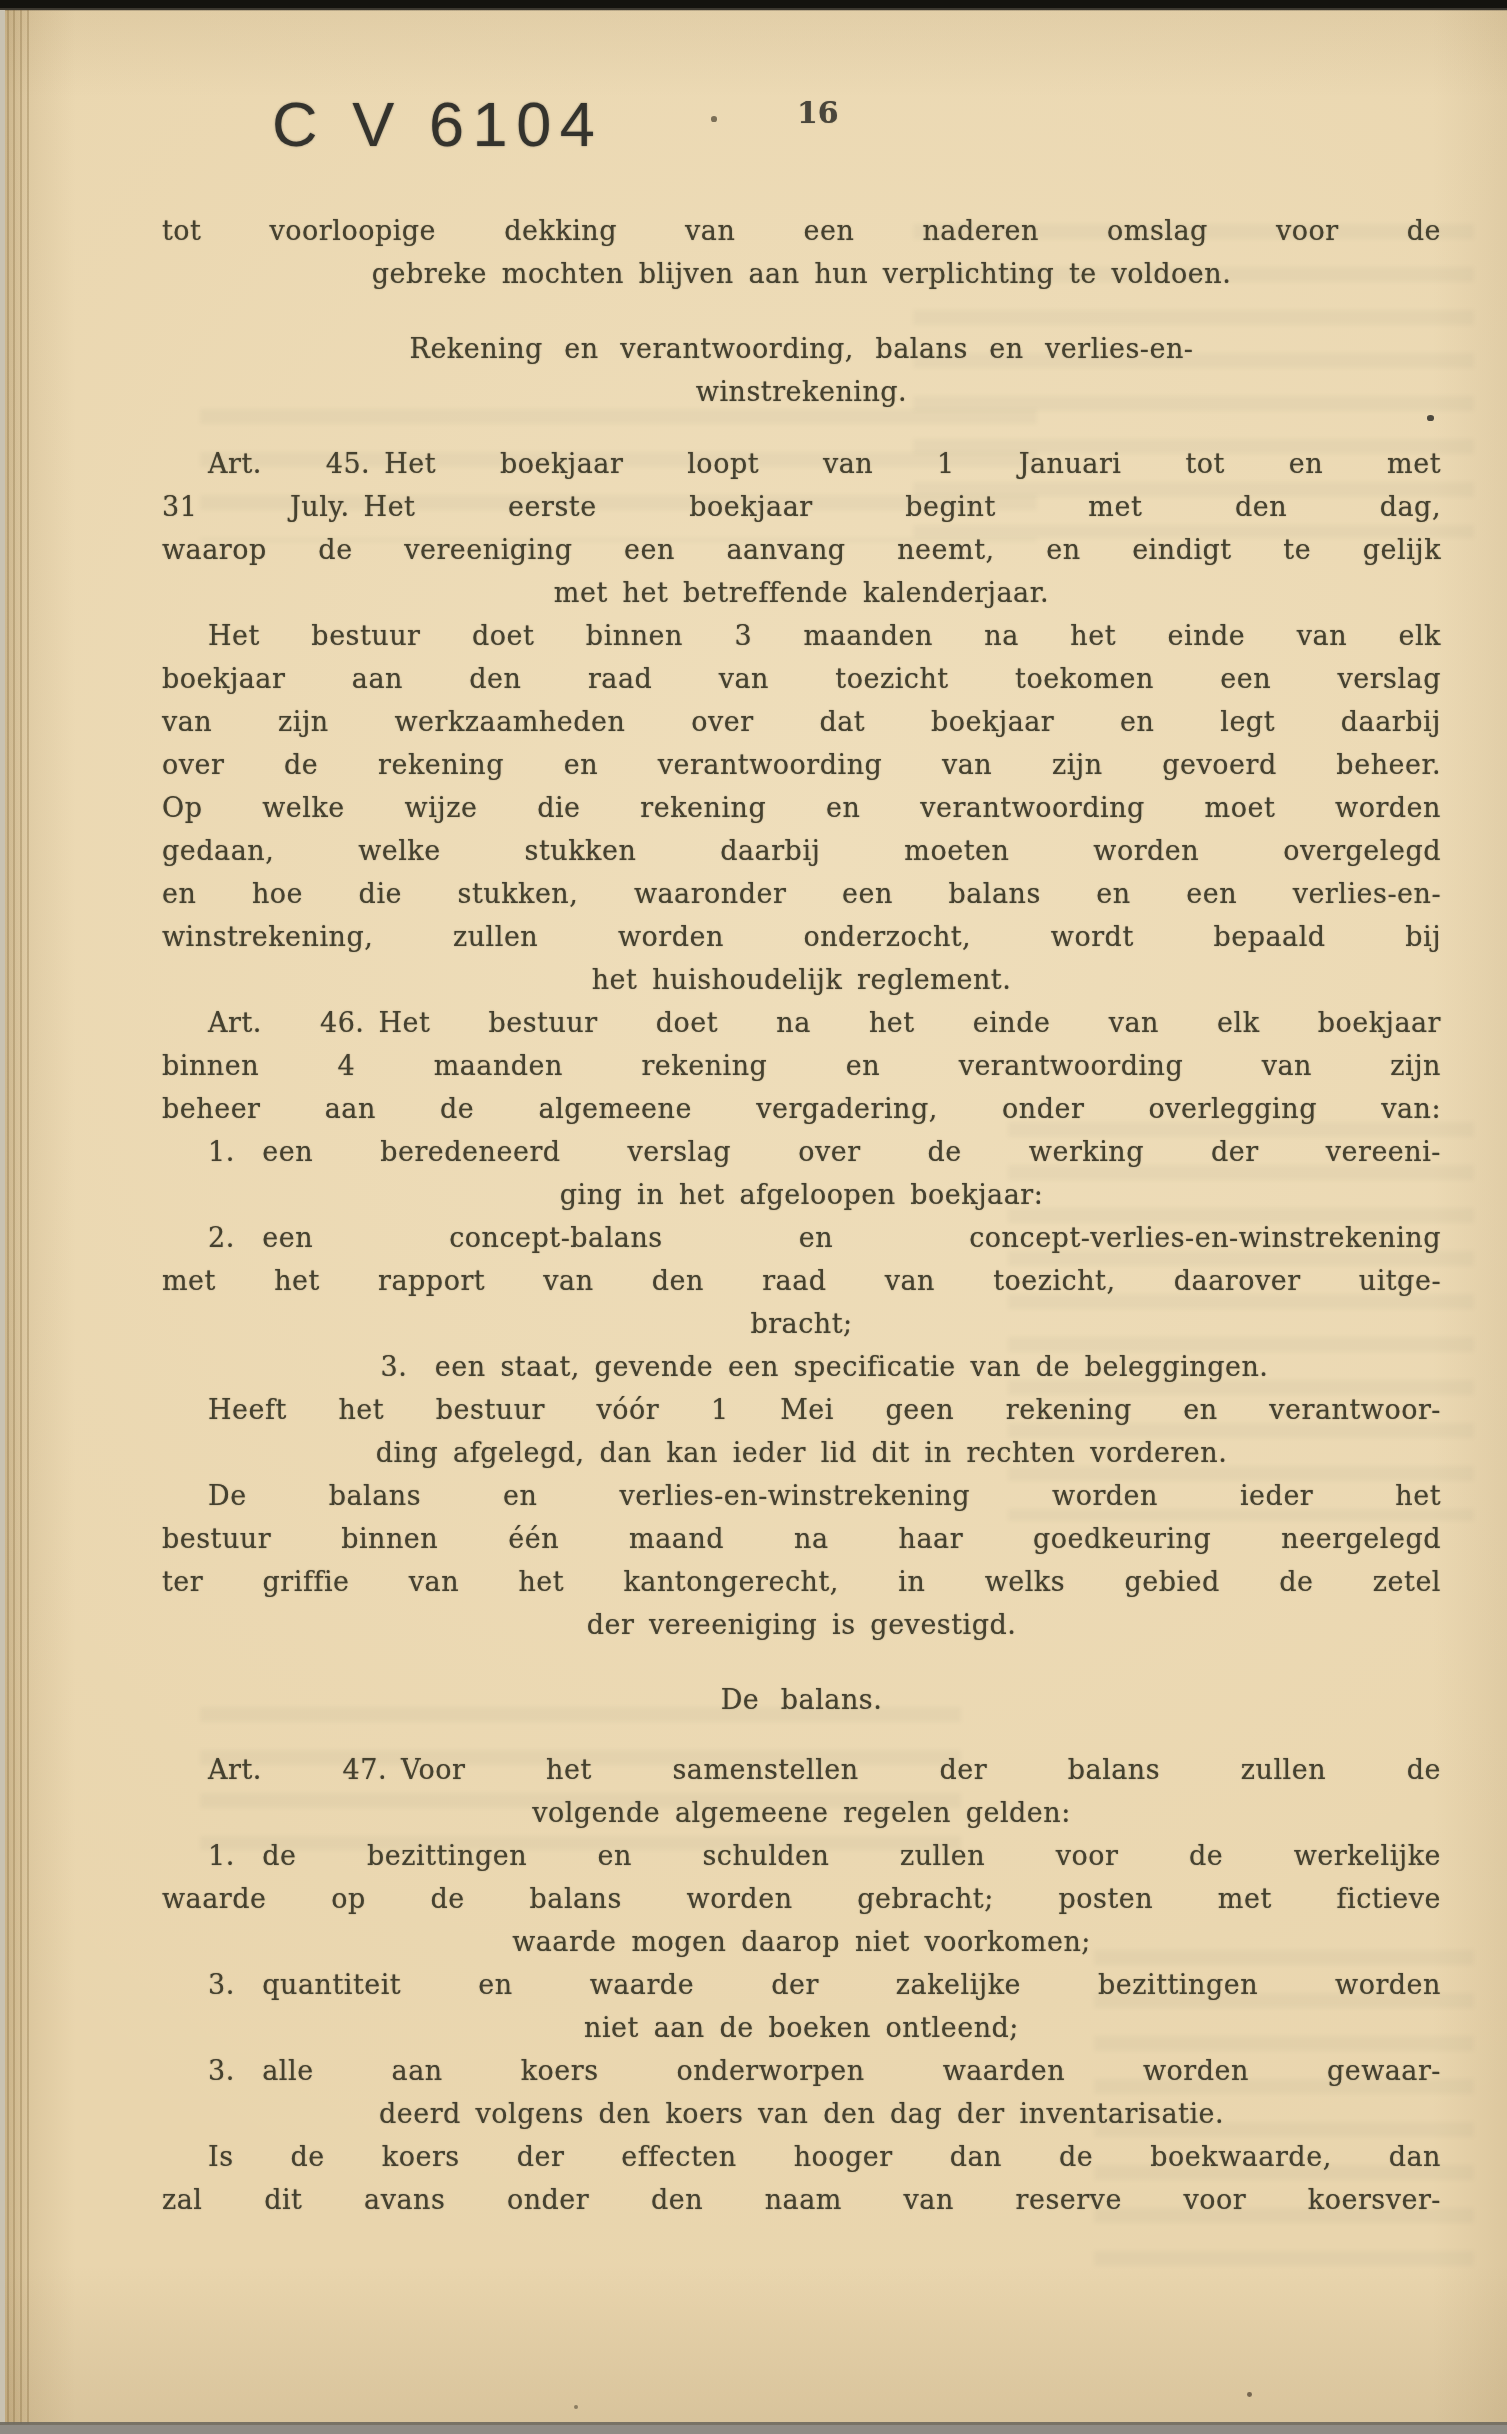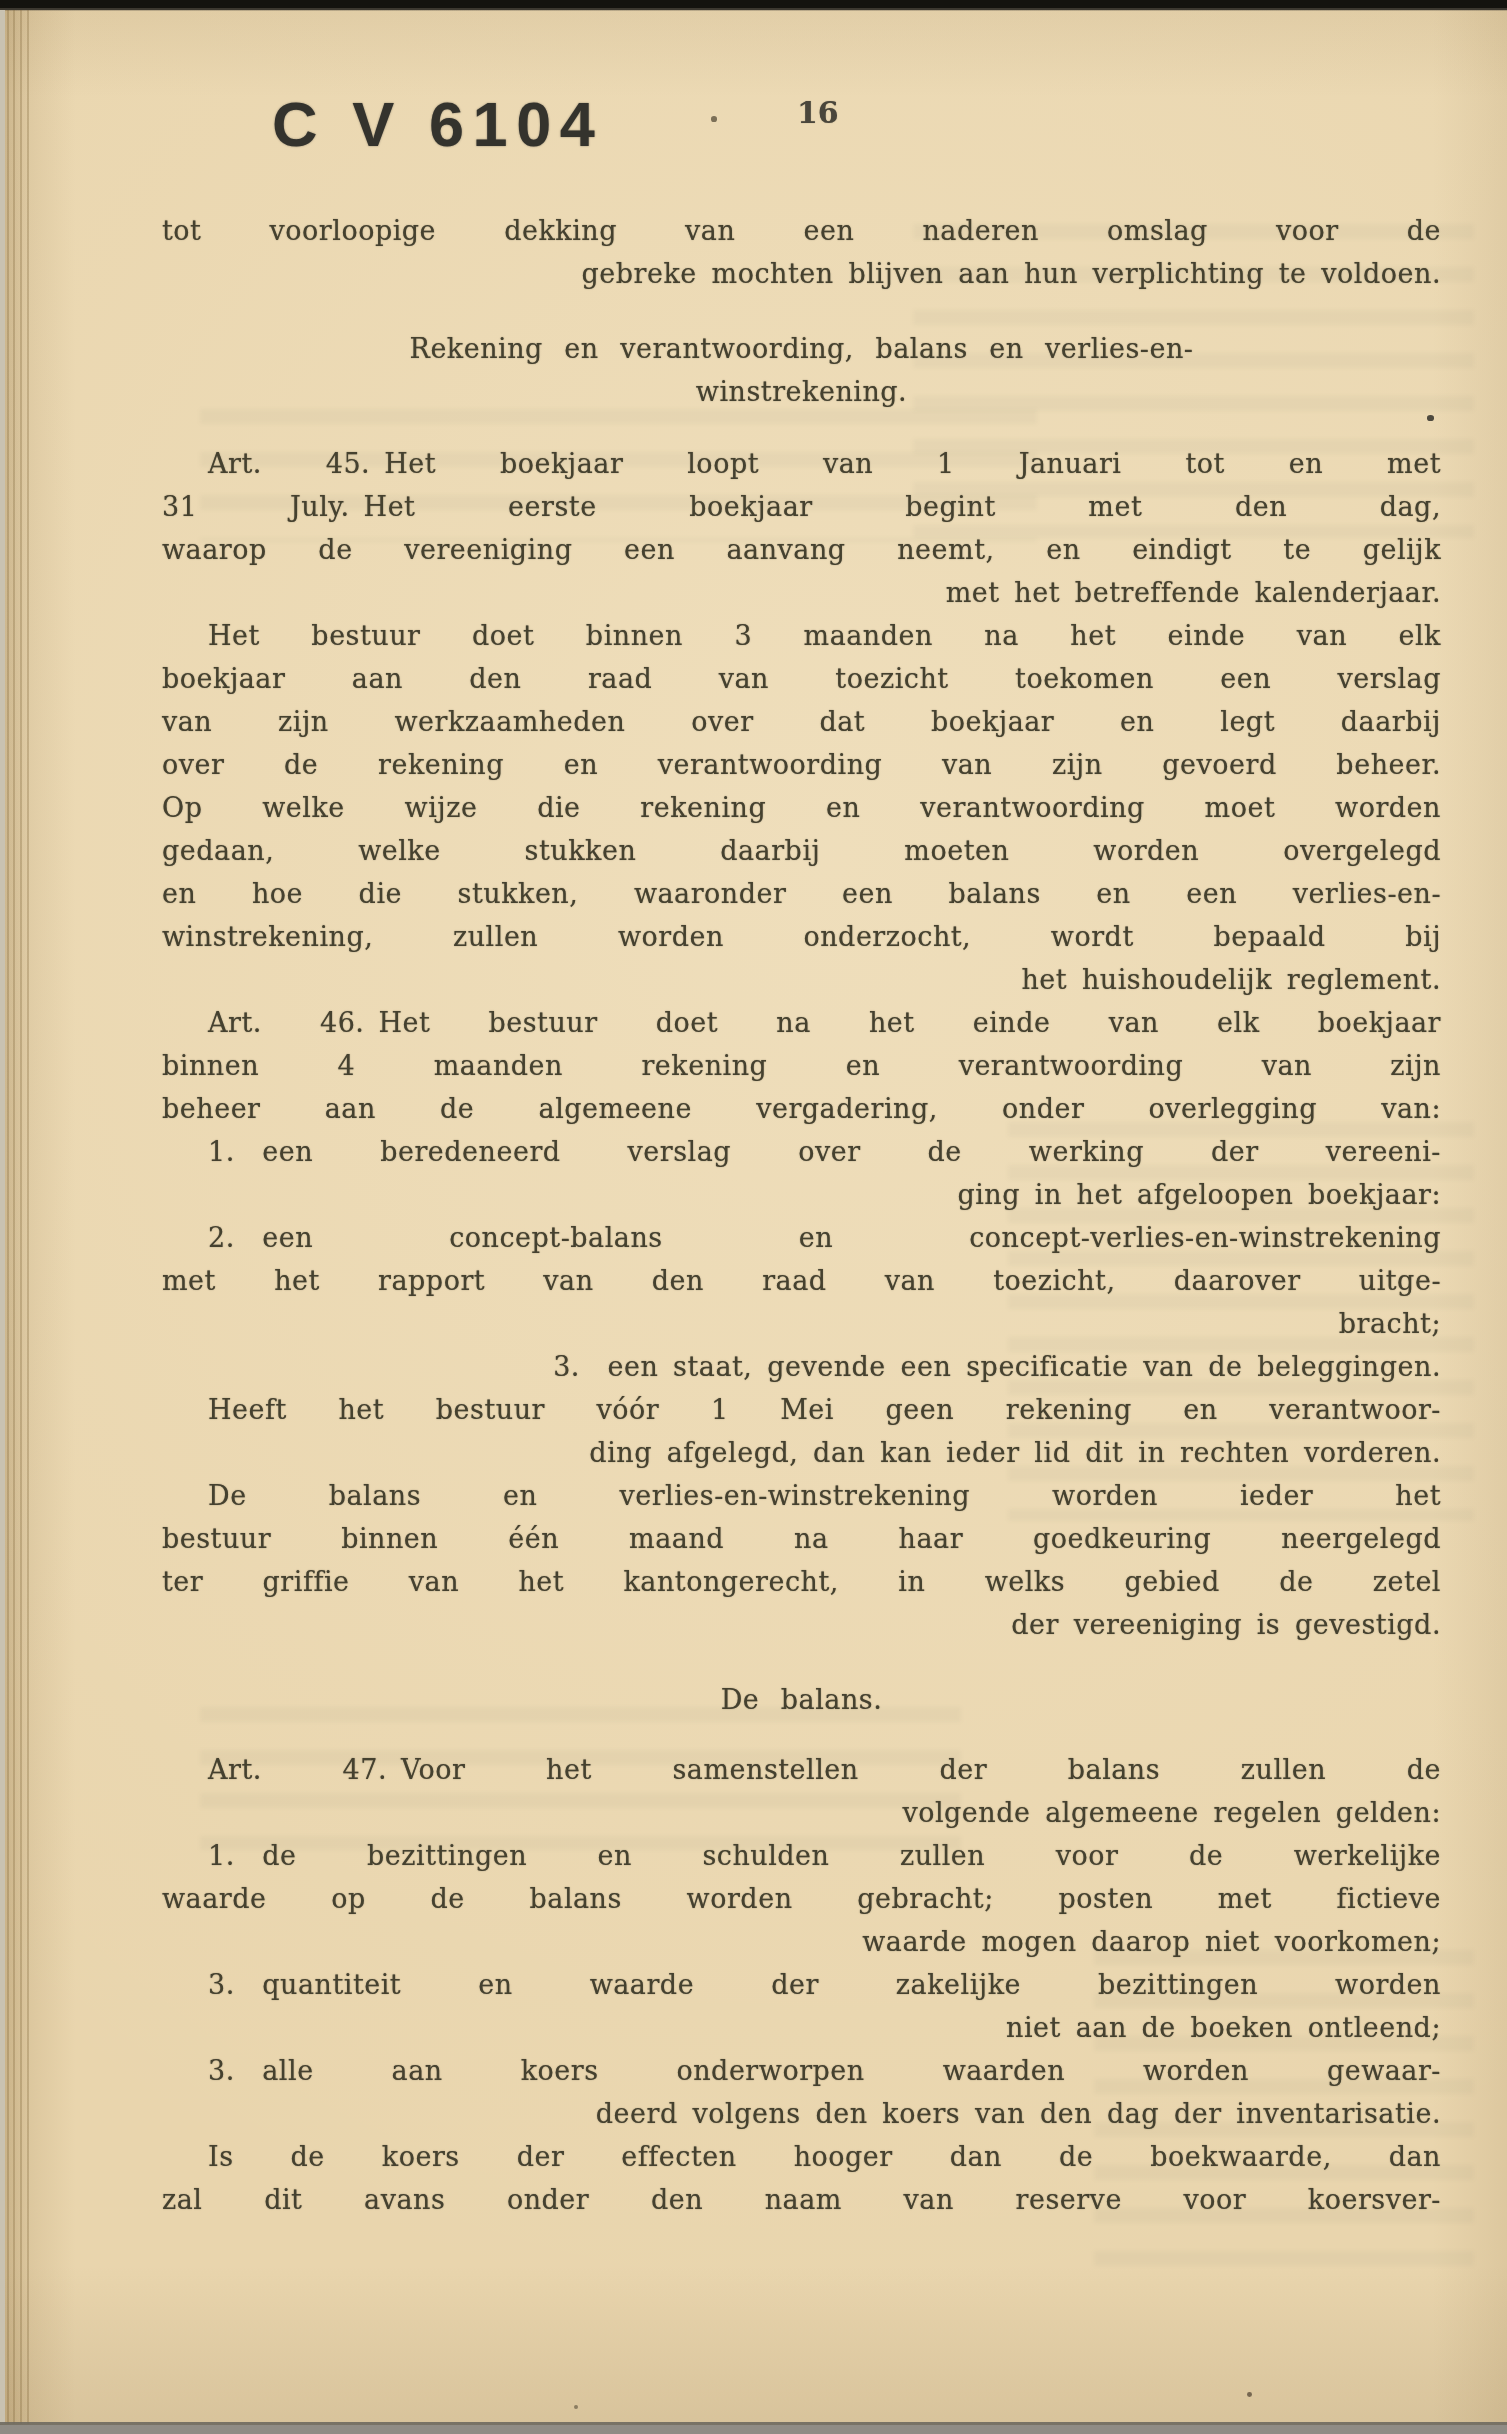--- a/index.html
+++ b/index.html
@@ -28,39 +28,39 @@
     position: absolute; left: 0; top: 9.5px; bottom: 11.4px; width: 28.5px;
     background:
       linear-gradient(90deg, #c9c2b1 0 4.8px, rgba(0,0,0,0) 4.8px),
       repeating-linear-gradient(90deg, rgba(120,95,50,0.28) 0 1.9px, rgba(0,0,0,0) 1.9px 6.7px),
       linear-gradient(90deg, rgba(140,110,60,0.18), rgba(0,0,0,0));
   }
   .header-area { position: absolute; left: 0; top: 0; width: 100%; height: 190px; }
   .stamp {
     position: absolute; left: 272px; top: 88px;
     font-family: "Liberation Sans", sans-serif;
-    font-weight: 700; font-size: 63px; letter-spacing: 8.6px;
+    font-weight: 400; font-size: 63px; letter-spacing: 8.6px;
     color: #34332d;
     text-shadow: 0 0 1.9px rgba(52,51,45,0.55);
   }
   .pagenum {
     position: absolute; left: 797px; top: 95px;
     font-size: 30px; color: #4a463b;
     text-shadow: 0 0 1px rgba(74,70,59,0.6);
     font-weight: bold;
   }
   .textblock {
     position: absolute; left: 162px; top: 209px; width: 1279px;
     color: #45412f;
     font-size: 27px;
     letter-spacing: 0.5px;
     word-spacing: 5.7px;
     text-shadow: 0 0 1.2px rgba(69,65,50,0.65);
   }
-  .line { line-height: 43px; min-height: 43px; text-align: right; white-space: normal; }
+  .line { line-height: 43px; min-height: 43px; text-align: center; white-space: normal; }
   .line.j { text-align: justify; text-align-last: justify; }
   .line.i { text-indent: 46px; }
   .line.c { text-align: center; text-align-last: center; }
   .line.h { word-spacing: 12.4px; }
   .line.gt { margin-top: 32px; }
   .line.gb { margin-bottom: 28.5px; }
   .line.gb2 { margin-bottom: 27px; }
   .ghost {
     position: absolute; opacity: 0.55; filter: blur(1.9px); pointer-events: none;
     background: repeating-linear-gradient(180deg, rgba(112,120,100,0.10) 0 15px, rgba(0,0,0,0) 15px 43px);

